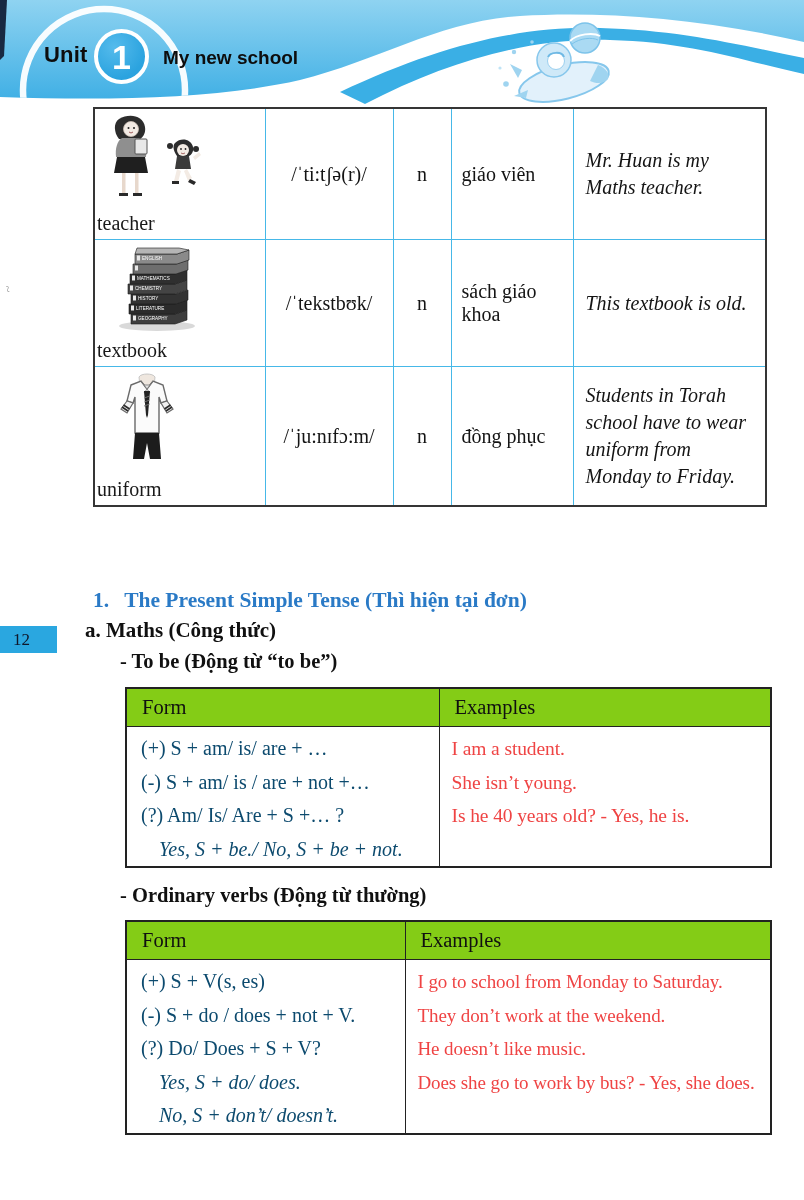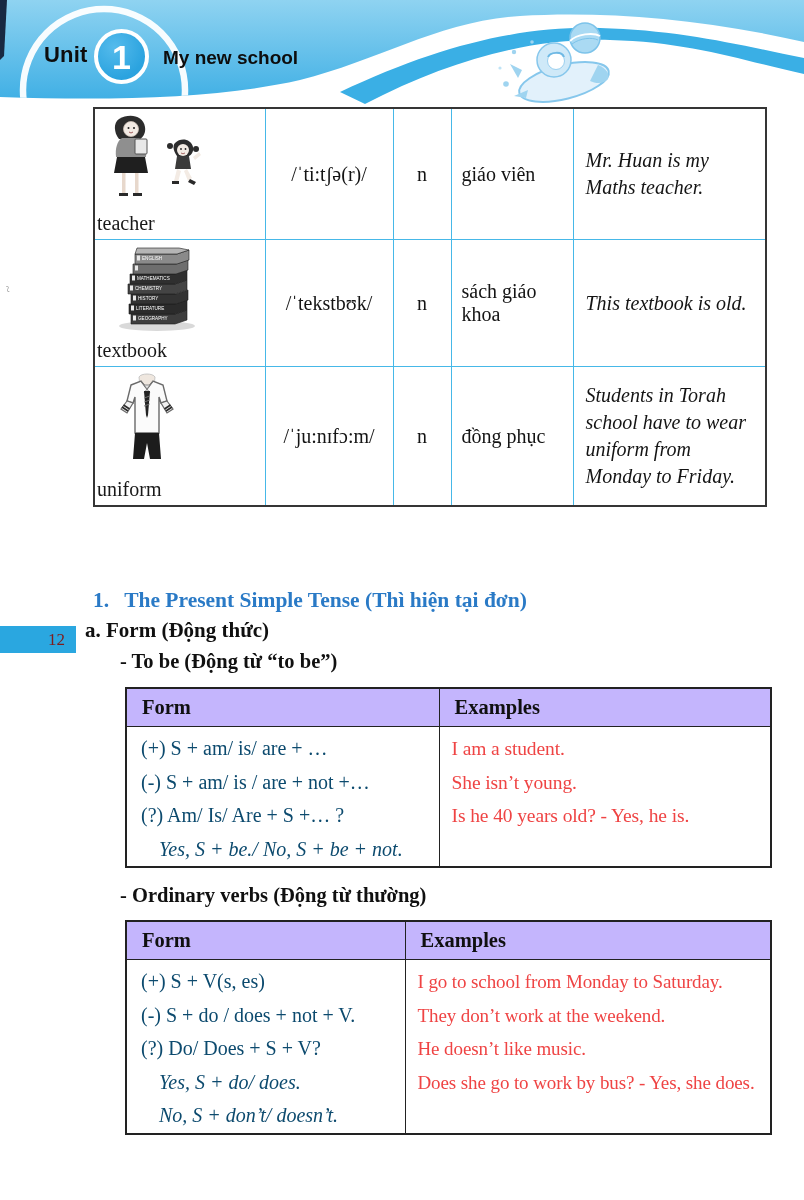--- a/index.html
+++ b/index.html
@@ -55,37 +55,37 @@
   .topic-title {
     position:absolute; left:93px; top:588px;
     font-weight:bold; font-size:21.5px; color:#2a7ac6;
   }
   .topic-title .num { margin-right:15px; }
   .sub-a {
     position:absolute; left:85px; top:618px;
     font-weight:bold; font-size:21px; color:#101010;
   }
   .page-num-box {
-    position:absolute; left:0; top:626px; width:76px; height:27px;
-    background:#2aa7e0; color:#7f1d1d; font-size:17px;
-    text-align:right; line-height:27px; padding-right:11px; box-sizing:border-box;
+    position:absolute; left:0; top:626px; width:57px; height:27px;
+    background:#2aa7e0; color:#0f172a; font-size:17px;
+    text-align:right; line-height:27px; padding-right:27px; box-sizing:border-box;
   }
   .bullet-label { position:absolute; font-weight:bold; font-size:20.5px; color:#101010; }
   .bullet-tobe { left:120px; top:650px; }
   .bullet-ordinary { left:120px; top:884px; }
   
   .gtable {
     position:absolute; border-collapse:collapse; table-layout:fixed;
     border:2.6px solid #222222; width:645px; left:125px;
   }
   .gtable-tobe { top:687px; height:181px; }
   .gtable-ordinary { top:920px; height:215px; }
   .gtable th {
-    border:1.8px solid #222222; background:#c4b5fd;
-    font-size:20.5px; font-weight:bold; text-align:left;
+    border:1.8px solid #222222; background:#84cc16;
+    font-size:20.5px; font-weight:normal; text-align:left;
     padding:7px 0 7px 15px; color:#101010;margin-top:28px;
   }
   .gtable td { border:1.8px solid #222222; vertical-align:top; padding:5px 0 0 0; }
   .fline {
     color:#0c4a6e; font-size:20px; line-height:33.5px;
     padding-left:14px; white-space:nowrap;
   }
   .fline.it { font-style:italic; padding-left:32px; }
   .eline {
     color:#ef4444; font-size:19px; 
@@ -255,21 +255,21 @@
         <td class="vocab-example">Students in Torah school have to wear uniform from Monday to Friday.</td>
       </tr>
     </tbody>
   </table>
 
 
   <div class="topic-title">
     <span class="num">1.</span><span>The Present Simple Tense (Thì hiện tại đơn)</span>
   </div>
 
-  <div class="sub-a">a. Form (Động thức)</div>
+  <div class="sub-a">a. Maths (Công thức)</div>
 
   <div class="page-num-box">
     <span>12</span>
   </div>
 
   <div class="bullet-label bullet-tobe">- To be (Động từ “to be”)</div>
 
   <table class="gtable gtable-tobe">
     <colgroup>
         <col style="width:313px">

